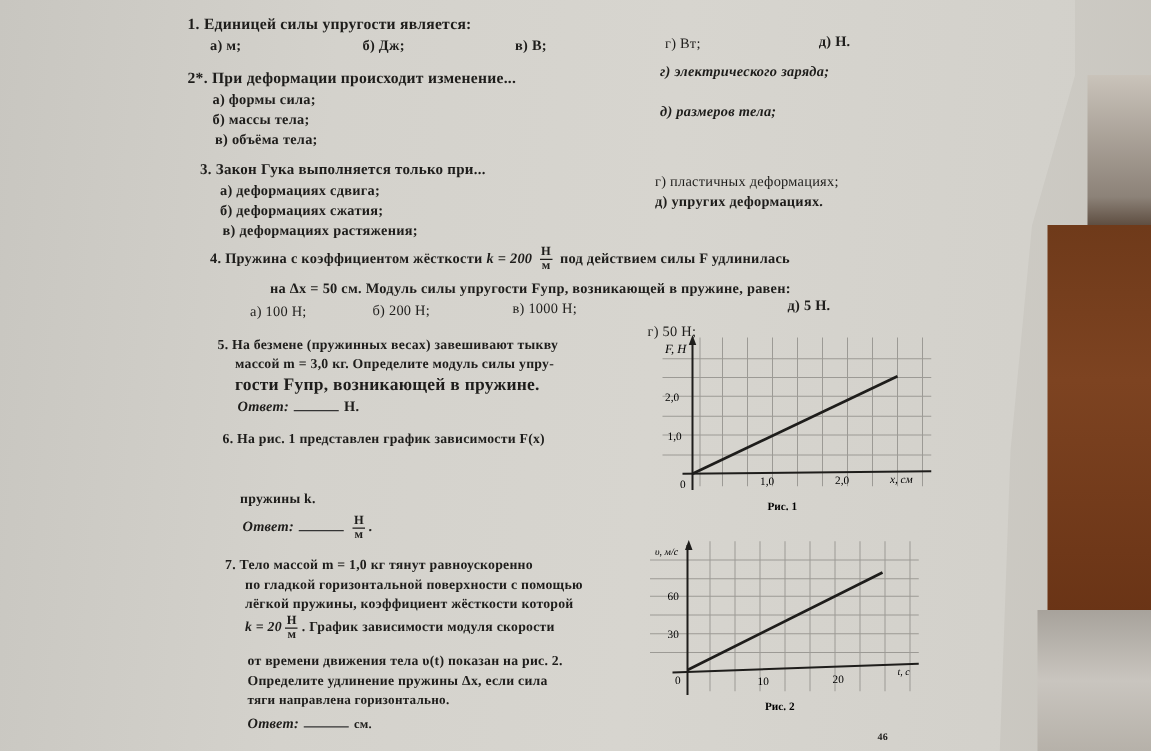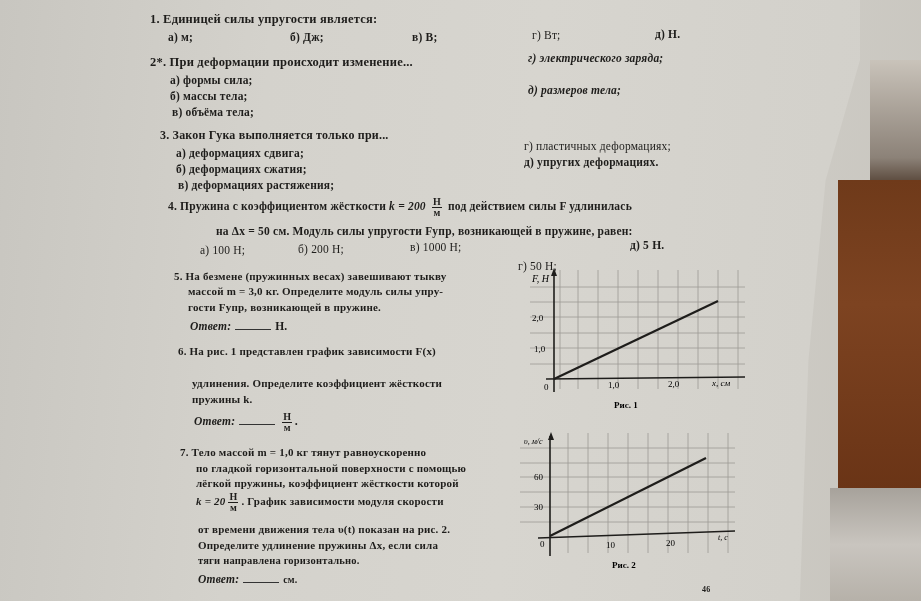--- a/index.html
+++ b/index.html
@@ -73,25 +73,24 @@
   </div>
   <div class="t" style="left:184px;top:225px;margin-left:32px;">на Δx = 50 см. Модуль силы упругости Fупр, возникающей в пружине, равен:</div>
   <div class="t" style="left:184px;top:244px;font-weight:normal;margin-left:16px;">а) 100 Н;</div>
   <div class="t" style="left:298px;top:243px;font-weight:normal;">б) 200 Н;</div>
   <div class="t" style="left:410px;top:241px;font-weight:normal;">в) 1000 Н;</div>
   <div class="t" style="left:518px;top:240px;font-weight:normal;margin-top:20px;">г) 50 Н;</div>
   <div class="t" style="left:630px;top:239px;">д) 5 Н.</div>
 
   <div class="t" style="left:174px;top:270px;font-size:11px;"><span>5.</span> <span>На безмене (пружинных весах) завешивают тыкву</span></div>
   <div class="t" style="left:188px;top:285px;font-size:11px;">массой m = 3,0 кг. Определите модуль силы упру-</div>
-  <div class="t" style="left:188px;top:301px;font-size:11px;">гости Fупр, возникающей в пружине.</div>
+  <div class="t" style="left:188px;top:301px;font-size:14px;">гости Fупр, возникающей в пружине.</div>
   <div class="t it" style="left:190px;top:320px;"><span>Ответ:</span><span class="blank"></span><span style="font-style:normal">Н.</span></div>
 
   <div class="t" style="left:178px;top:345px;font-size:11px;"><span>6.</span> <span>На рис. 1 представлен график зависимости F(x)</span></div>
-  <div class="t" style="left:192px;top:377px;font-size:11px;">удлинения. Определите коэффициент жёсткости</div>
   <div class="t" style="left:192px;top:393px;font-size:11px;">пружины k.</div>
   <div class="t it" style="left:194px;top:412px;"><span>Ответ:</span><span class="blank"></span><span class="frac" style="font-style:normal"><span class="num">Н</span><span class="den">м</span></span>.</div>
 
   <div class="t" style="left:180px;top:446px;font-size:11px;"><span>7.</span> <span>Тело массой m = 1,0 кг тянут равноускоренно</span></div>
   <div class="t" style="left:196px;top:462px;font-size:11px;">по гладкой горизонтальной поверхности с помощью</div>
   <div class="t" style="left:196px;top:477px;font-size:11px;">лёгкой пружины, коэффициент жёсткости которой</div>
   <div class="t" style="left:196px;top:492px;font-size:11px;"><span class="it">k = 20</span><span class="frac"><span class="num">Н</span><span class="den">м</span></span><span>. График зависимости модуля скорости</span></div>
   <div class="t" style="left:198px;top:523px;font-size:11px;">от времени движения тела υ(t) показан на рис. 2.</div>
   <div class="t" style="left:198px;top:539px;font-size:11px;">Определите удлинение пружины Δx, если сила</div>
   <div class="t" style="left:198px;top:555px;font-size:10.5px;">тяги направлена горизонтально.</div>

